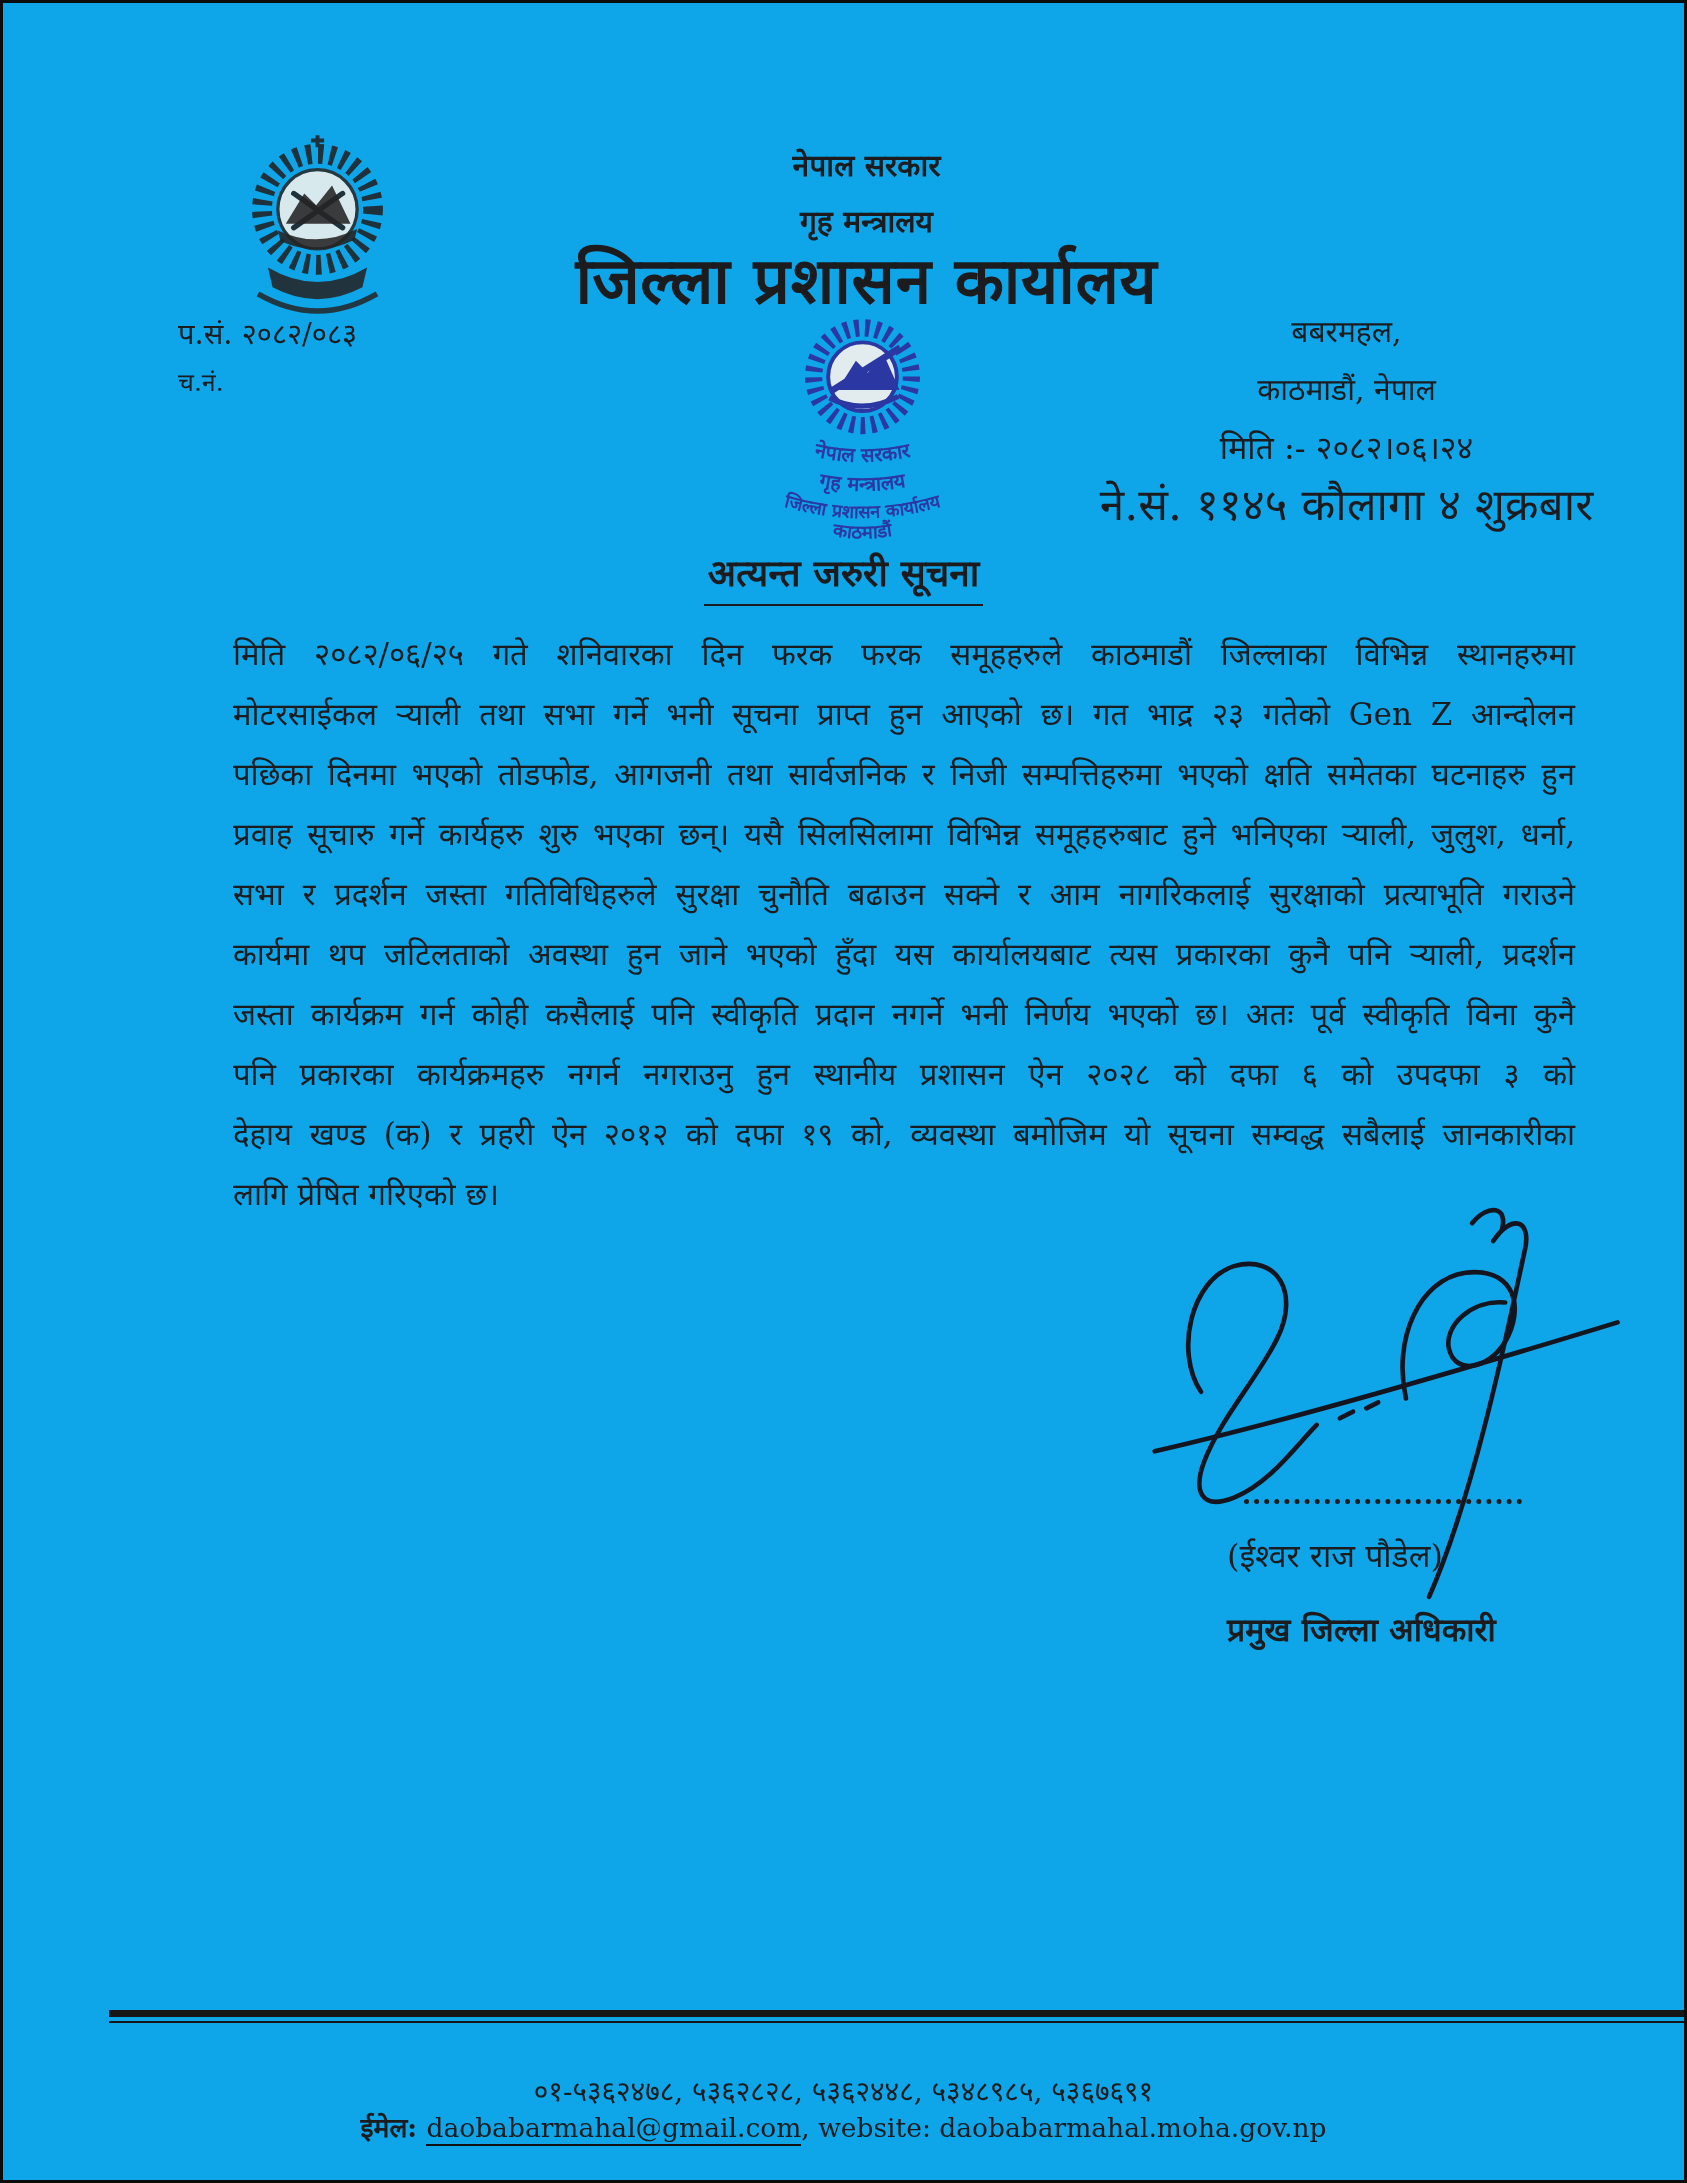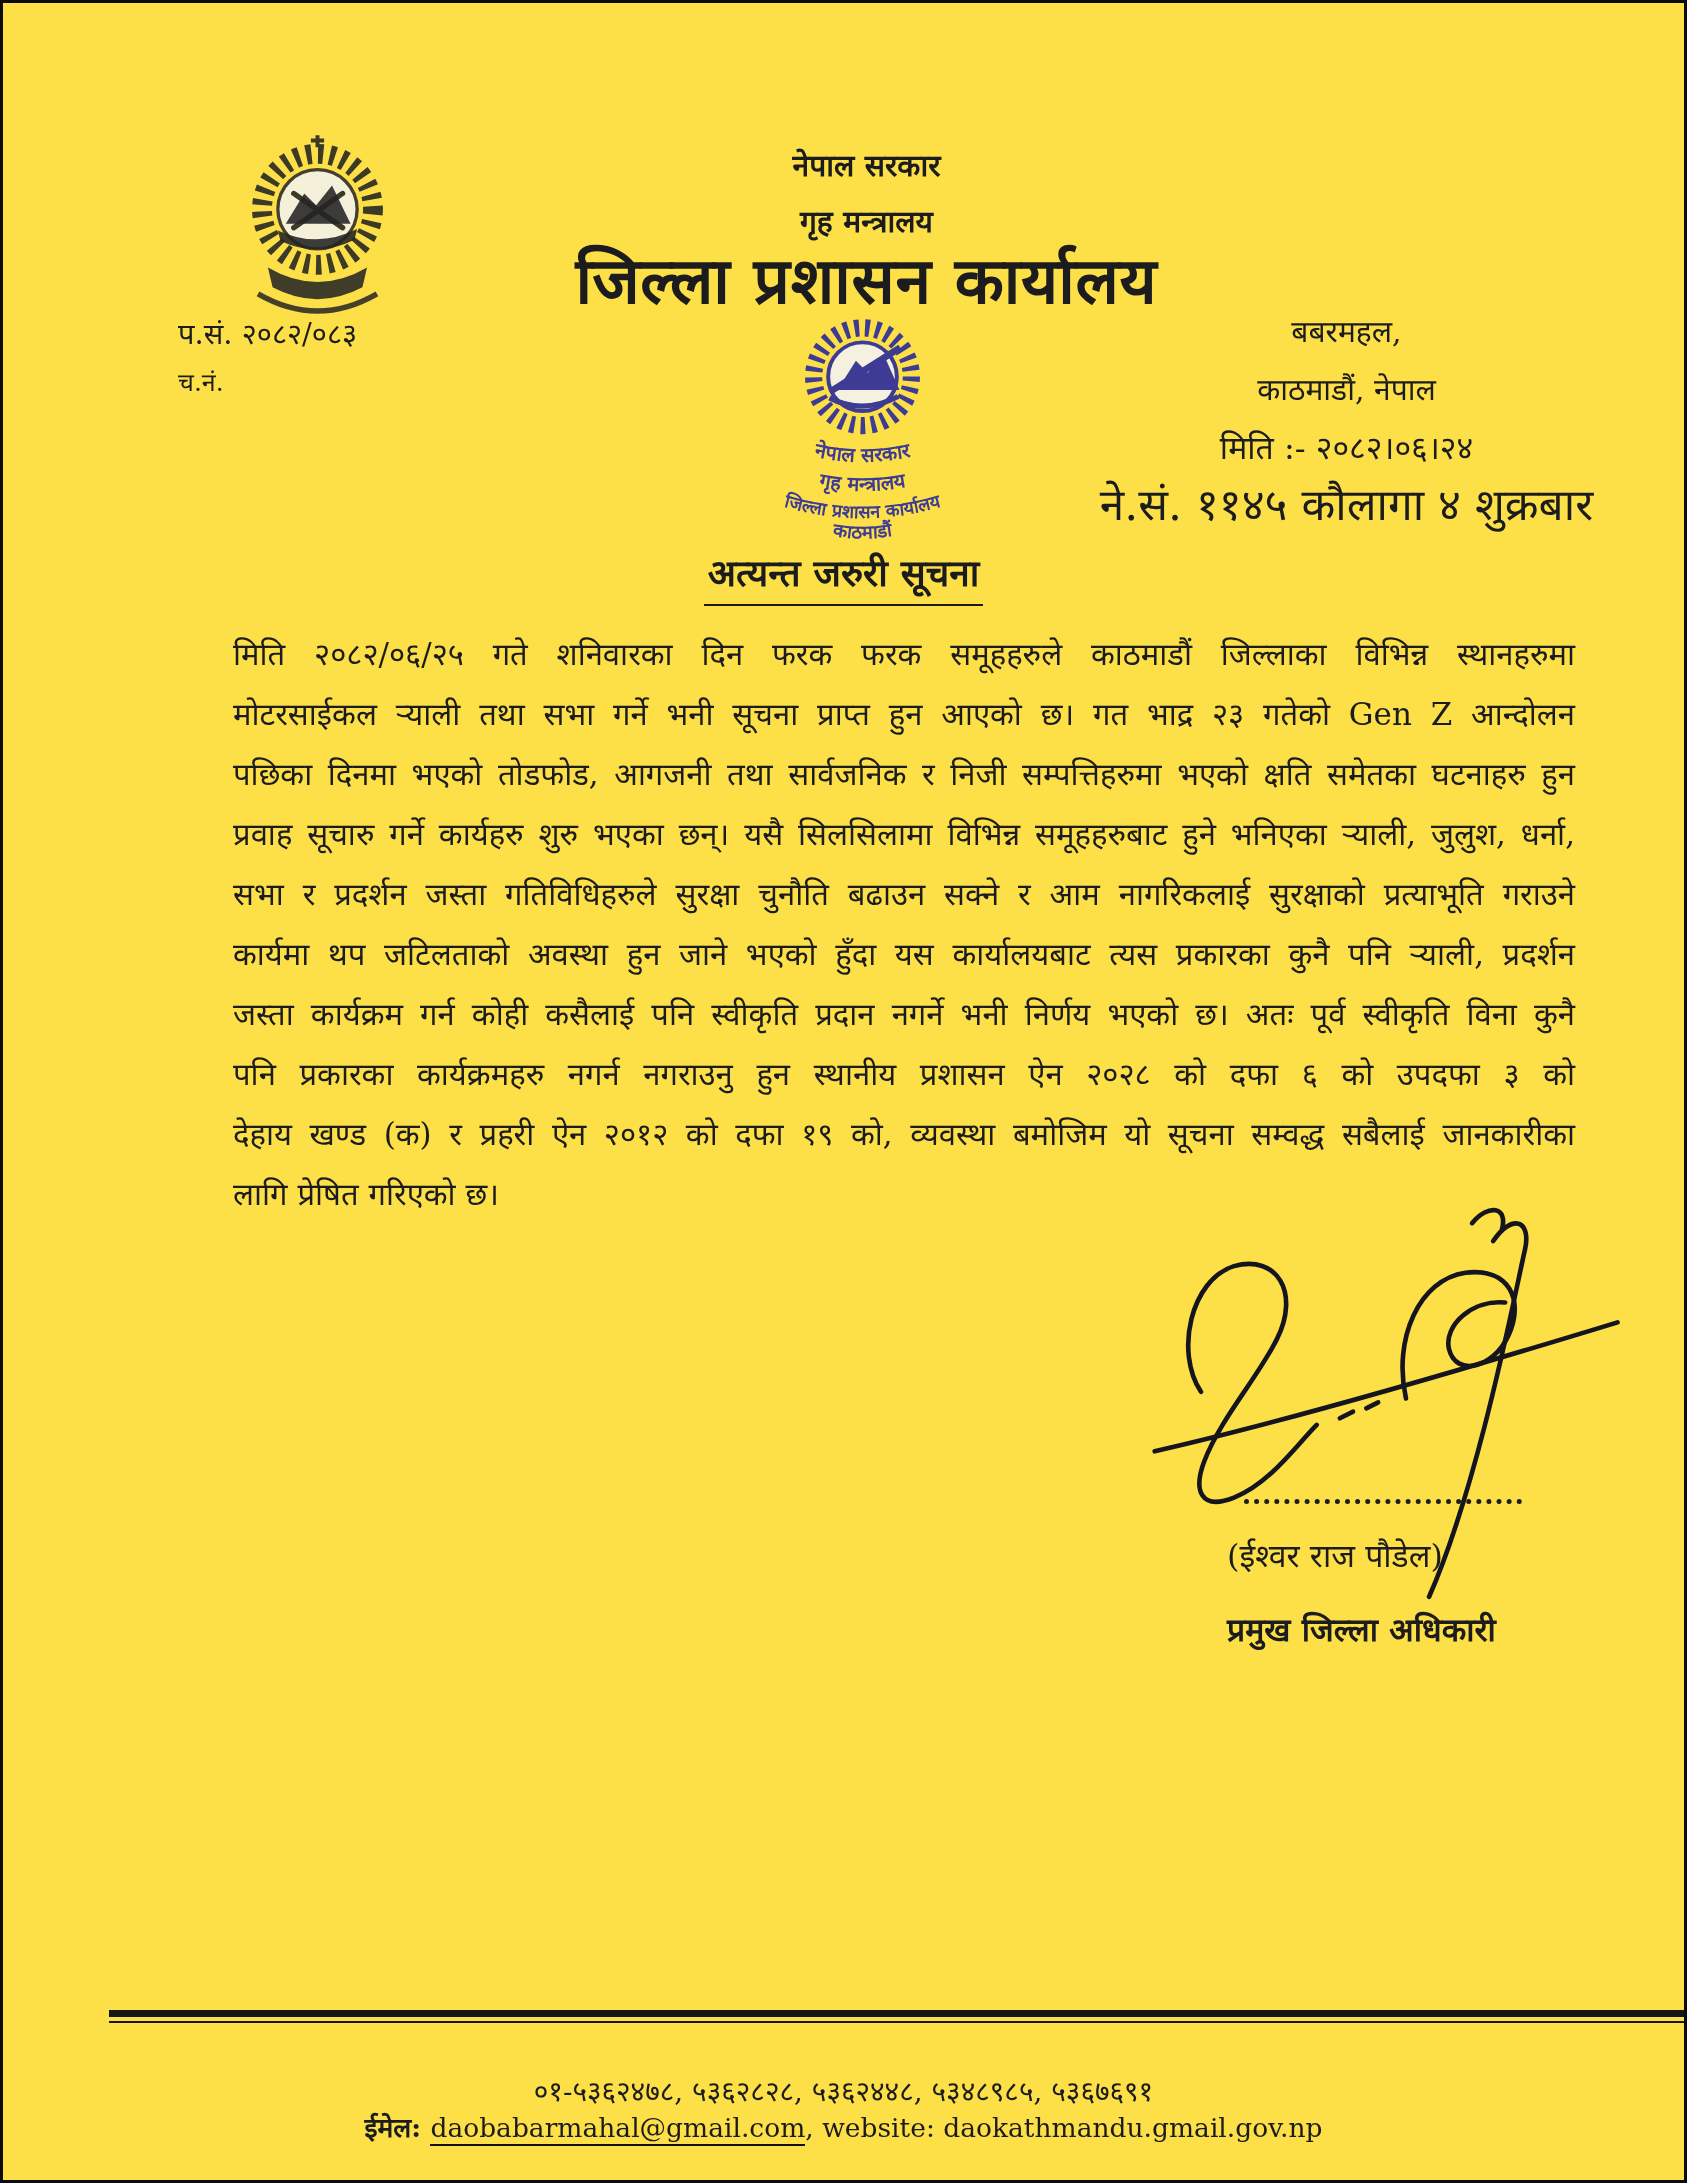--- a/index.html
+++ b/index.html
@@ -1,21 +1,21 @@
 <!DOCTYPE html>
 <html style="font-size:10.6px"><head>
 <meta charset="utf-8">
 <style>
   html, body { margin: 0; padding: 0; background: #6b6b6b; }
   * { box-sizing: border-box; }
   .page {
     position: relative;
     width: 1687px;
     height: 2183px;
-    background: #fde047;
+    background: #0ea5e9;
     border: 3.3px solid #0c0c0c;
     overflow: hidden;
     font-family: "DejaVu Serif", "Liberation Serif", serif;
     color: #1c1c1e;
   }
   
   .emblem-black { position: absolute; left: 235px; top: 127px; }
   .header-center { position: absolute; left: 46px; right: 0; top: 144px; text-align: center; }
   .gov-name { font-size: 30px; line-height: 37px; font-weight: 600; }
   .ministry-name { font-size: 30px; line-height: 37px; font-weight: 600; margin-top: 18.5px; }
@@ -154,17 +154,17 @@
     <div class="sig-desig">प्रमुख जिल्ला अधिकारी</div>
   </div>
 
   <div class="footer-rule">
     <div class="r1"></div>
       <div class="r2"></div>
   </div>
   <div class="phones">०१-५३६२४७८, ५३६२८२८, ५३६२४४८, ५३४८९८५, ५३६७६९१</div>
   <div class="contact">
     <span class="label">ईमेल:</span><span class="email">daobabarmahal@gmail.com</span><span>, website:</span>
-    <span>daokathmandu.gmail.gov.np</span>
+    <span>daobabarmahal.moha.gov.np</span>
   </div>
 
 </div>
 
 
 </body></html>

